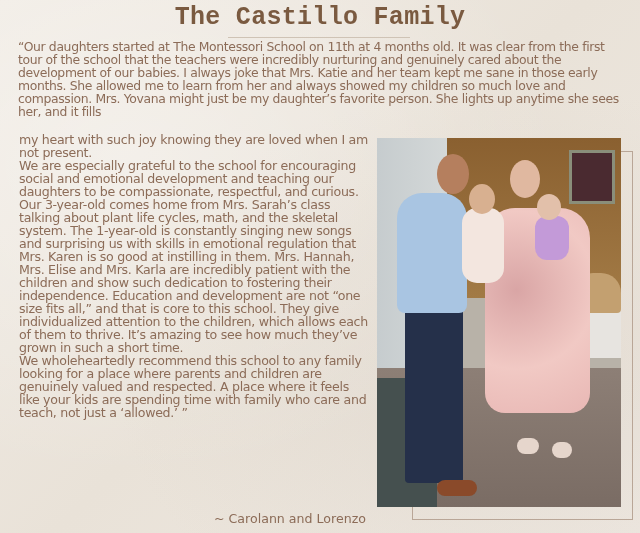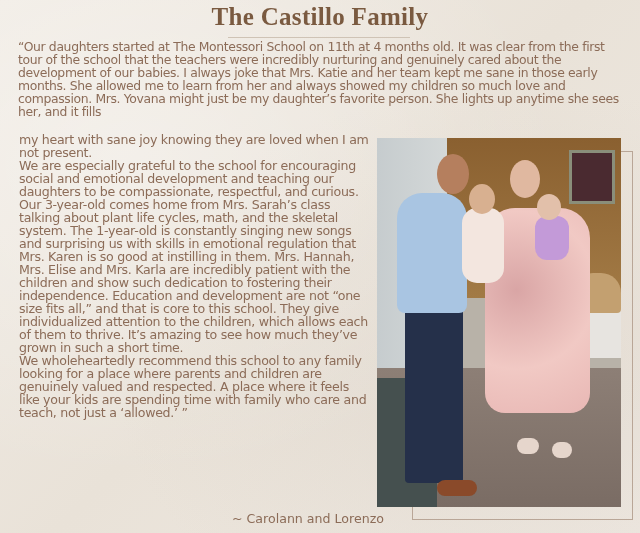--- a/index.html
+++ b/index.html
@@ -7,36 +7,36 @@
     width: 640px; height: 533px; overflow: hidden; position: relative;
     background: #efe9e1;
     background-image:
       radial-gradient(ellipse at 20% 30%, rgba(255,255,255,0.35), transparent 60%),
       radial-gradient(ellipse at 80% 70%, rgba(210,200,188,0.35), transparent 55%),
       linear-gradient(135deg, #f1ece5 0%, #e9e2d8 50%, #efe9e2 100%);
     font-family: "DejaVu Sans", sans-serif;
   }
   .title {
     position: absolute; top: 3px; left: 0; width: 640px; text-align: center;
-    font-family: Liberation Serif, serif; font-weight: bold;
+    font-family: Liberation Mono, monospace; font-weight: bold;
     font-size: 25px; color: #7a5a40; letter-spacing: 0.3px;
   }
   .title-rule {
     position: absolute; top: 37px; left: 228px; width: 182px; height: 1px;
     background: #cfc3b5;
   }
   .body-text {
     position: absolute; color: #8c6c58; font-size: 12.6px; line-height: 13px;
     letter-spacing: -0.25px;
   }
   .intro { top: 40px; left: 18px; width: 612px; font-size: 12.4px; letter-spacing: -0.35px; }
   .col { top: 133px; left: 19px; width: 352px; letter-spacing: -0.3px; }
   .para { display: block; }
   .signature {
-    position: absolute; top: 511px; left: 232px; color: #8c6c58; font-size: 12.6px;
+    position: absolute; top: 511px; left: 214px; color: #8c6c58; font-size: 12.6px;
   }
   .photo-frame {
     position: absolute; left: 412px; top: 151px; width: 219px; height: 367px;
     border: 1px solid #b9a697;
   }
   .photo {
     position: absolute; left: 377px; top: 138px; width: 244px; height: 369px;
     overflow: hidden; background: #b8b2a8;
   }
   .wall-left { position: absolute; left: 0; top: 0; width: 70px; height: 250px; background: linear-gradient(90deg,#c6ccce,#d4d8d8); }
@@ -59,21 +59,21 @@
 </style>
 </head>
 <body>
 
 <div class="title">The Castillo Family</div>
 <div class="title-rule"></div>
 
 <div class="body-text intro">“Our daughters started at The Montessori School on 11th at 4 months old. It was clear from the first tour of the school that the teachers were incredibly nurturing and genuinely cared about the development of our babies. I always joke that Mrs. Katie and her team kept me sane in those early months. She allowed me to learn from her and always showed my children so much love and compassion. Mrs. Yovana might just be my daughter’s favorite person. She lights up anytime she sees her, and it fills</div>
 
 <div class="body-text col">
-  <span class="para">my heart with sane joy knowing they are loved when I am not present.</span>
+  <span class="para">my heart with such joy knowing they are loved when I am not present.</span>
   <span class="para">We are especially grateful to the school for encouraging social and emotional development and teaching our daughters to be compassionate, respectful, and curious. Our 3-year-old comes home from Mrs. Sarah’s class talking about plant life cycles, math, and the skeletal system. The 1-year-old is constantly singing new songs and surprising us with skills in emotional regulation that Mrs. Karen is so good at instilling in them. Mrs. Hannah, Mrs. Elise and Mrs. Karla are incredibly patient with the children and show such dedication to fostering their independence. Education and development are not “one size fits all,” and that is core to this school. They give individualized attention to the children, which allows each of them to thrive. It’s amazing to see how much they’ve grown in such a short time.</span>
   <span class="para">We wholeheartedly recommend this school to any family looking for a place where parents and children are genuinely valued and respected. A place where it feels like your kids are spending time with family who care and teach, not just a ‘allowed.’ ”</span>
 </div>
 
 <div class="signature">~ Carolann and Lorenzo</div>
 
 <div class="photo-frame"></div>
 
 <div class="photo">
   <div class="wall-left"></div>

